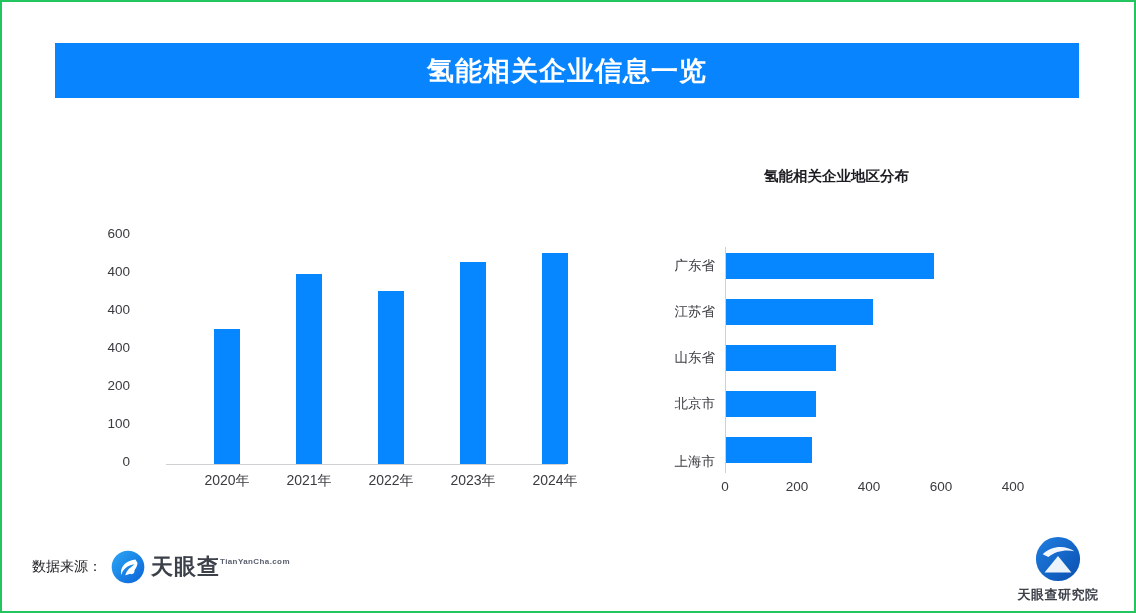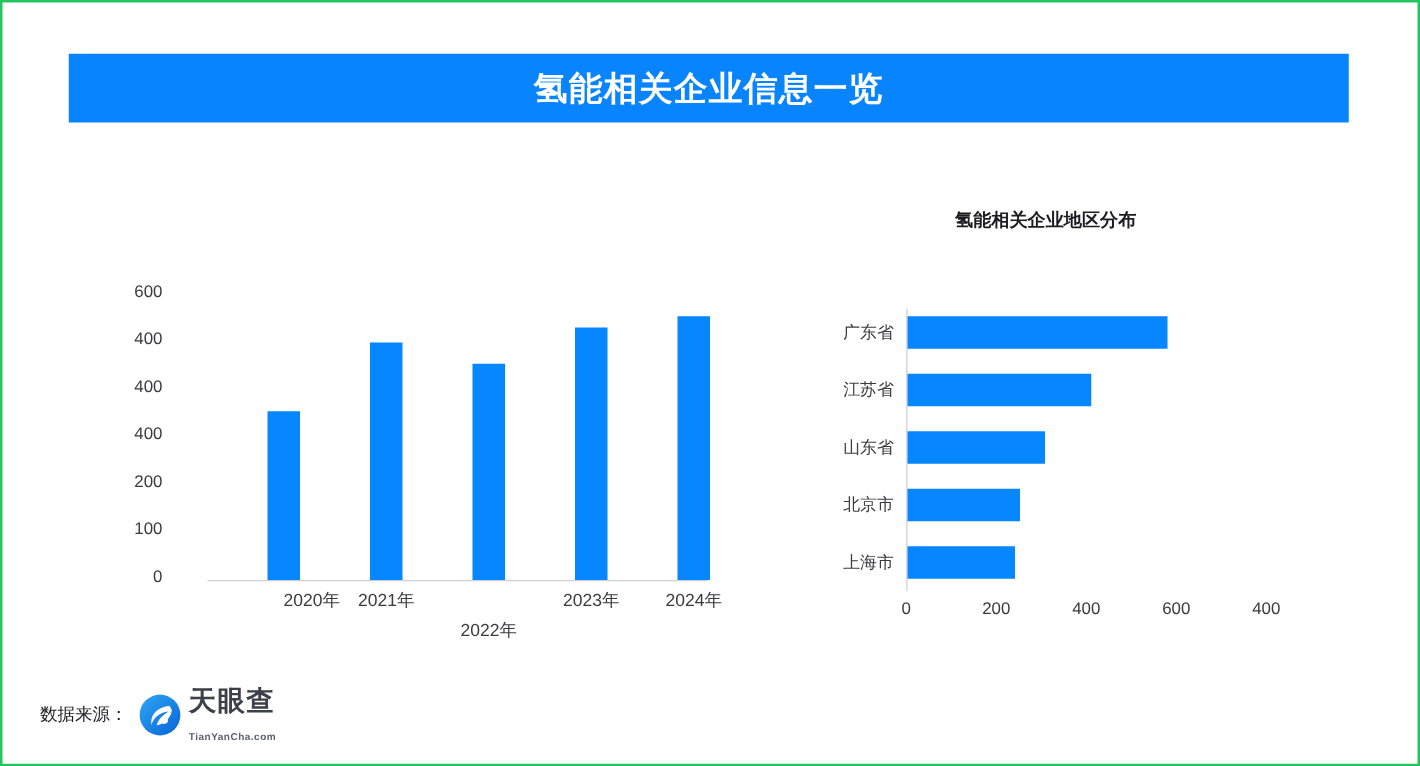--- a/index.html
+++ b/index.html
@@ -157,35 +157,35 @@
     color: #1c1c22;
     white-space: nowrap;
   }
   #tyc-logo {
     display: flex;
     align-items: center;
     gap: 6px;
   }
   #tyc-wordmark {
     display: flex;
-    flex-direction: column;
+    flex-direction: row;
     line-height: 1;
   }
   #tyc-cn {
     font-size: 22px;
     font-weight: bold;
     color: #3c4049;
     letter-spacing: 1px;
   }
   #tyc-en {
     font-size: 8px;
     font-weight: bold;
     color: #5a6070;
     letter-spacing: 0.4px;
-    margin-top: 14px;
+    margin-top: 2px;
   }
   #footer-right {
     position: absolute;
     right: 28px;
     top: 533px;
     width: 96px;
     display: flex;
     flex-direction: column;
     align-items: center;
     gap: 3px;
@@ -210,23 +210,23 @@
 
   <div id="col-chart">
     <div id="col-yaxis"></div>
     <div id="col-plot">
       <div id="col-baseline"></div>
     <div class="col-bar" style="background: rgb(7, 135, 255); left: 76px; height: 134.9px;"></div>
         <div class="col-bar" style="background: rgb(7, 135, 255); left: 158px; height: 190px;"></div>
         <div class="col-bar" style="background: rgb(7, 135, 255); left: 240px; height: 172.9px;"></div>
         <div class="col-bar" style="background: rgb(7, 135, 255); left: 322px; height: 201.78px;"></div>
         <div class="col-bar" style="background: rgb(7, 135, 255); left: 404px; height: 210.9px;"></div>
-        <div class="xtick" style="left: 44px; text-align: right;">2020年</div>
+        <div class="xtick" style="left: 44px;">2020年</div>
         <div class="xtick" style="left: 126px;">2021年</div>
-        <div class="xtick" style="left: 208px; margin-top: 24px;">2022年</div>
+        <div class="xtick" style="left: 208px;">2022年</div>
         <div class="xtick" style="left: 290px;">2023年</div>
         <div class="xtick" style="left: 372px;">2024年</div>
       </div>
   <div class="ytick" style="top: 13px; left: 0px; width: 42px;">600</div>
       <div class="ytick" style="top: 51px; left: 0px; width: 42px;">400</div>
       <div class="ytick" style="top: 89px; left: 0px; width: 42px;">400</div>
       <div class="ytick" style="top: 127px; left: 0px; width: 42px;">400</div>
       <div class="ytick" style="top: 165px; left: 0px; width: 42px;">200</div>
       <div class="ytick" style="top: 203px; left: 0px; width: 42px;">100</div>
       <div class="ytick" style="top: 241px; left: 0px; width: 42px;">0</div>
@@ -237,21 +237,21 @@
   <div id="bar-chart">
     <div id="bar-axis-line"></div>
   <div class="cat-label" style="top: 19px;">广东省</div>
       <div class="hbar" style="background: rgb(7, 135, 255); top: 19px; width: 208.08px;"></div>
       <div class="cat-label" style="top: 65px;">江苏省</div>
       <div class="hbar" style="background: rgb(7, 135, 255); top: 65px; width: 146.88px;"></div>
       <div class="cat-label" style="top: 111px;">山东省</div>
       <div class="hbar" style="background: rgb(7, 135, 255); top: 111px; width: 109.8px;"></div>
       <div class="cat-label" style="top: 157px;">北京市</div>
       <div class="hbar" style="background: rgb(7, 135, 255); top: 157px; width: 90px;"></div>
-      <div class="cat-label" style="top: 203px;">上海市</div>
+      <div class="cat-label" style="top: 215px;">上海市</div>
       <div class="hbar" style="background: rgb(7, 135, 255); top: 203px; width: 86.04px;"></div>
       <div class="xtick-h" style="left: 48px;">0</div>
       <div class="xtick-h" style="left: 120px;">200</div>
       <div class="xtick-h" style="left: 192px;">400</div>
       <div class="xtick-h" style="left: 264px;">600</div>
       <div class="xtick-h" style="left: 336px;">400</div>
     </div>
 
   <div id="footer-left">
     <span id="source-label">数据来源：</span>
@@ -267,14 +267,28 @@
         <path d="M72 28 C40 32 26 52 30 74 C34 58 48 44 70 42 C58 50 46 60 42 74 C58 72 76 58 78 38 Z" fill="#ffffff"></path>
         <circle cx="60" cy="62" r="9" fill="#ffffff"></circle>
       </svg>
       <span id="tyc-wordmark">
         <span id="tyc-cn">天眼查</span>
         <span id="tyc-en">TianYanCha.com</span>
       </span>
     </span>
   </div>
 
+  <div id="footer-right">
+    <svg width="48" height="48" viewBox="0 0 100 100">
+      <defs>
+        <linearGradient id="instg" x1="0%" y1="0%" x2="100%" y2="100%">
+          <stop offset="0%" stop-color="#1f7fe0"></stop>
+          <stop offset="100%" stop-color="#0a4fb0"></stop>
+        </linearGradient>
+      </defs>
+      <circle cx="50" cy="50" r="46" fill="url(#instg)"></circle>
+      <path d="M18 40 C38 20 68 22 84 34 C66 30 44 34 30 46 Z" fill="#ffffff" opacity="0.95"></path>
+      <path d="M50 44 L78 78 L22 78 Z" fill="#ffffff" opacity="0.92"></path>
+    </svg>
+    <div id="inst-name">天眼查研究院</div>
+  </div>
 
 </div>
 
 </body></html>

